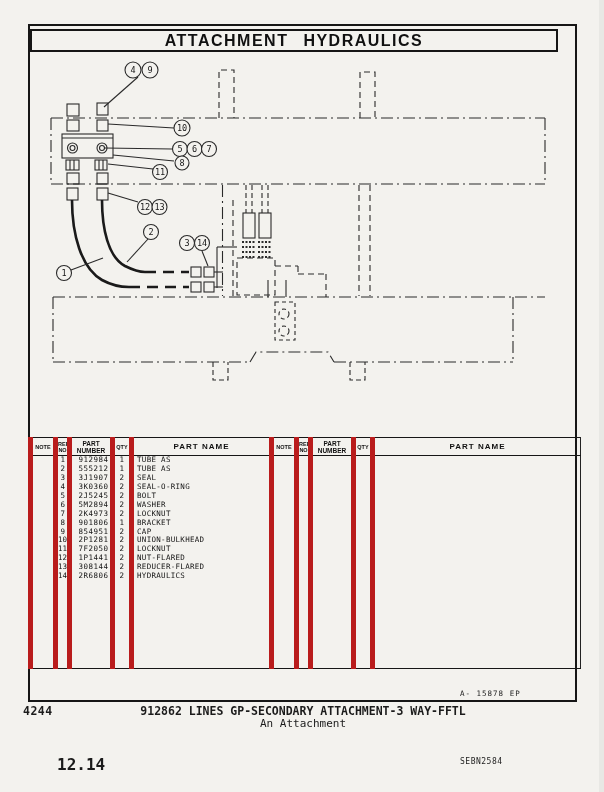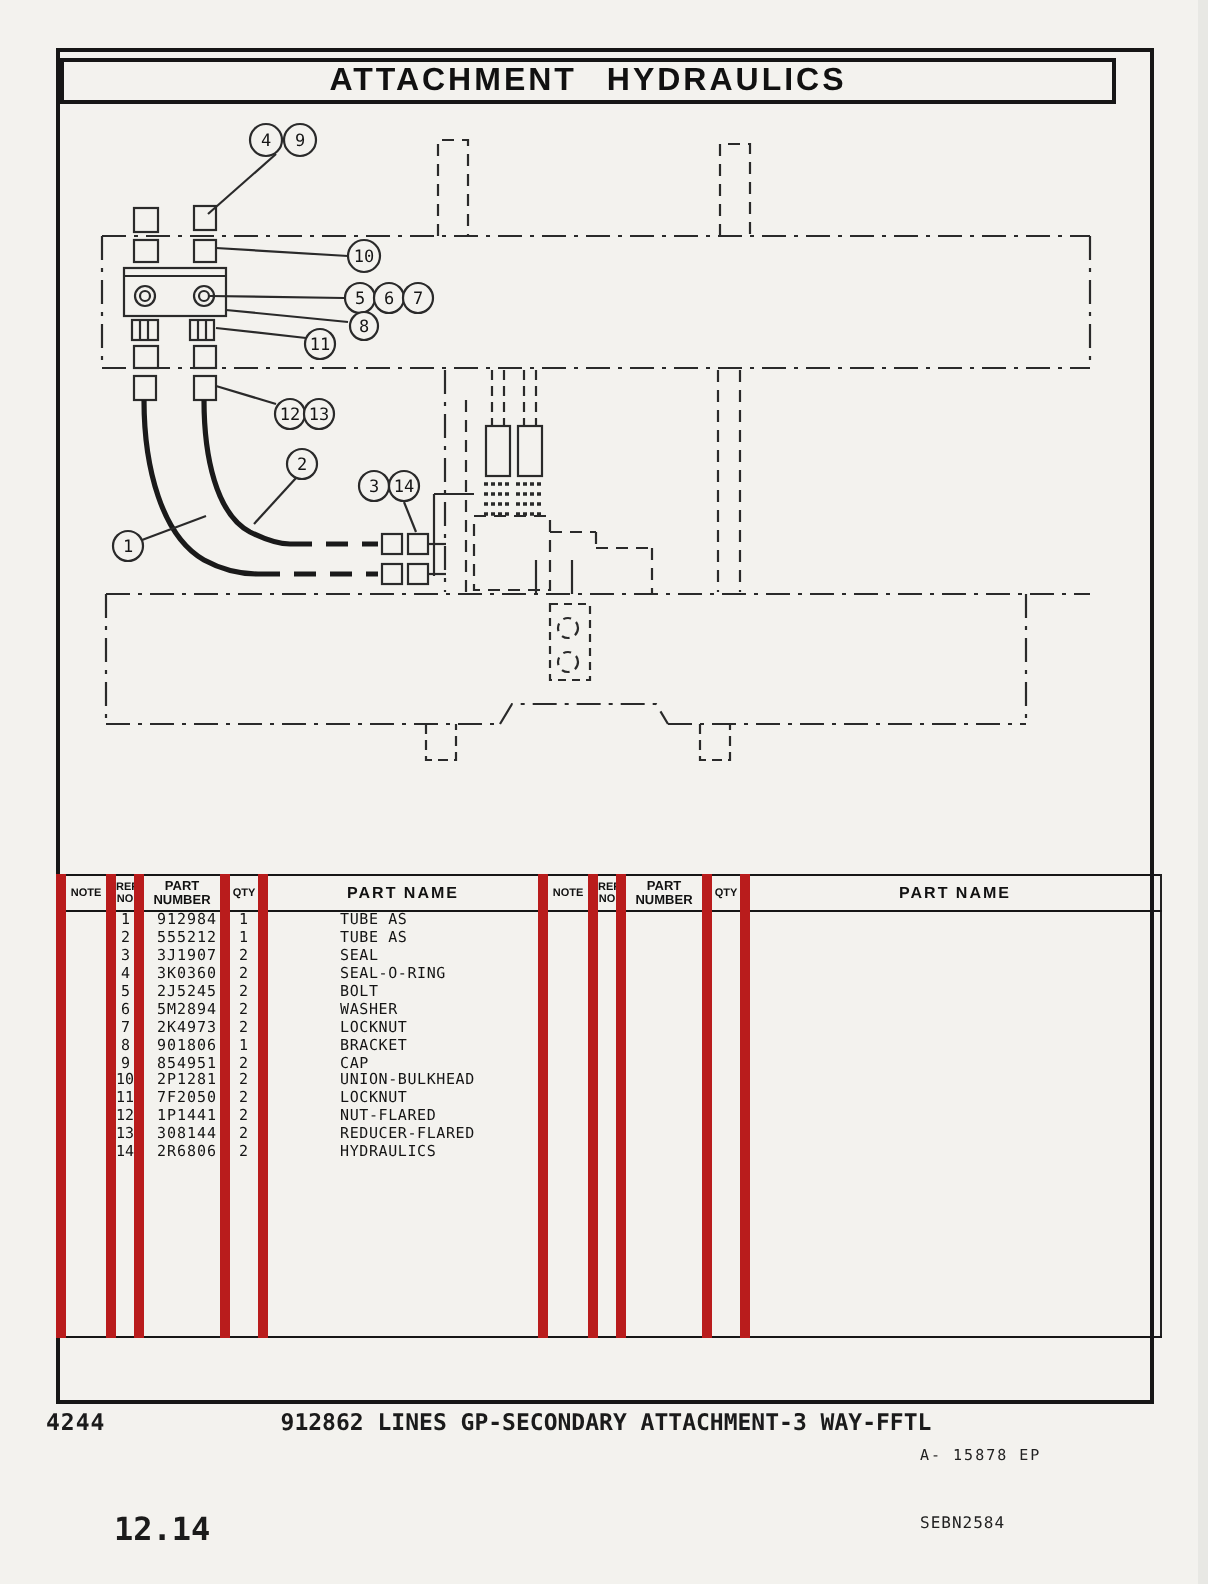--- a/index.html
+++ b/index.html
@@ -21,23 +21,23 @@
       height:17px;text-align:center;vertical-align:middle;
       font-family:"Liberation Sans",sans-serif;font-weight:bold;color:#111;}
   .th-small{font-size:5.5px;line-height:6px;}
   .th-med{font-size:6.5px;line-height:7px;}
   .th-large{font-size:8px;letter-spacing:1px;}
   .parts-table tbody td{height:212px;border-bottom:1.5px solid #161616;}
   .cell-line{height:8.95px;line-height:8.95px;font-size:7.5px;white-space:nowrap;color:#141414;}
   .ref-col .cell-line{text-align:right;padding-right:2px;}
   .pn-col .cell-line{text-align:center;padding-left:5px;letter-spacing:0.5px;}
   .qty-col .cell-line{text-align:right;padding-right:5px;}
-  .name-col .cell-line{text-align:left;padding-left:3px;letter-spacing:0.3px;margin-left:33px;}
+  .name-col .cell-line{text-align:left;padding-left:3px;letter-spacing:0.3px;}
   
-  .plate-ref{left:460px;top:723px;font-size:7.5px;letter-spacing:1px;color:#222;}
+  .plate-ref{left:460px;top:689px;font-size:7.5px;letter-spacing:1px;color:#222;}
   .code-left{left:23px;top:704px;font-size:11.5px;font-weight:bold;letter-spacing:0.5px;}
   .caption{left:28px;top:704px;width:550px;text-align:center;font-size:11.5px;font-weight:bold;}
   .subcaption{left:28px;top:716.5px;width:550px;text-align:center;font-size:11px;}
   .page-num{left:57px;top:755px;font-size:16px;font-weight:bold;}
   .pub-code{left:460px;top:757px;font-size:8px;letter-spacing:0.5px;color:#222;}
   svg .callout-text{font-family:"DejaVu Sans Mono",monospace;font-size:8.5px;fill:#161616;}
 </style>
 </head>
 <body>
 
@@ -318,16 +318,17 @@
         <td></td>
         <td></td>
       </tr>
     </tbody>
   </table>
 
   <div class="abs plate-ref">A- 15878 EP</div>
 
   <div class="abs code-left">4244</div>
   <div class="abs caption">912862 LINES GP-SECONDARY ATTACHMENT-3 WAY-FFTL</div>
+  <div class="abs subcaption">An Attachment</div>
   <div class="abs page-num">12.14</div>
   <div class="abs pub-code">SEBN2584</div>
 
 </div>
 
 </body></html>

